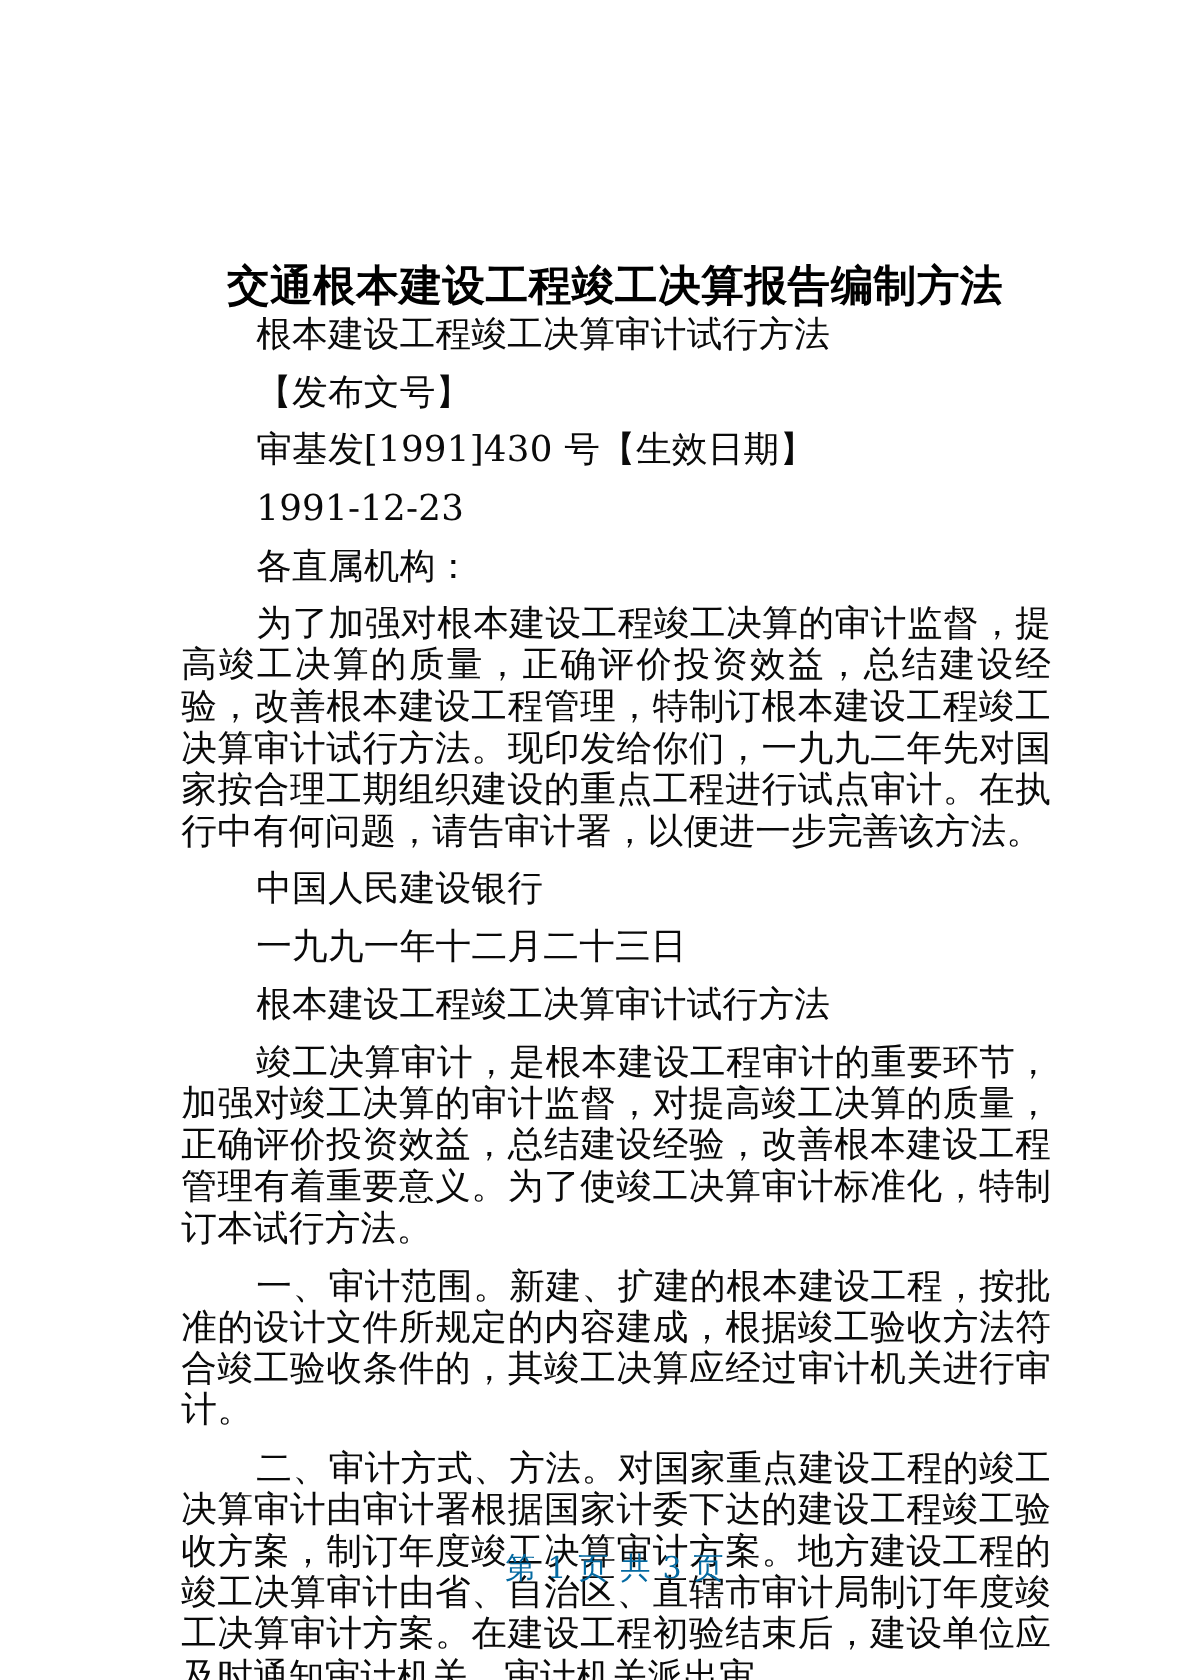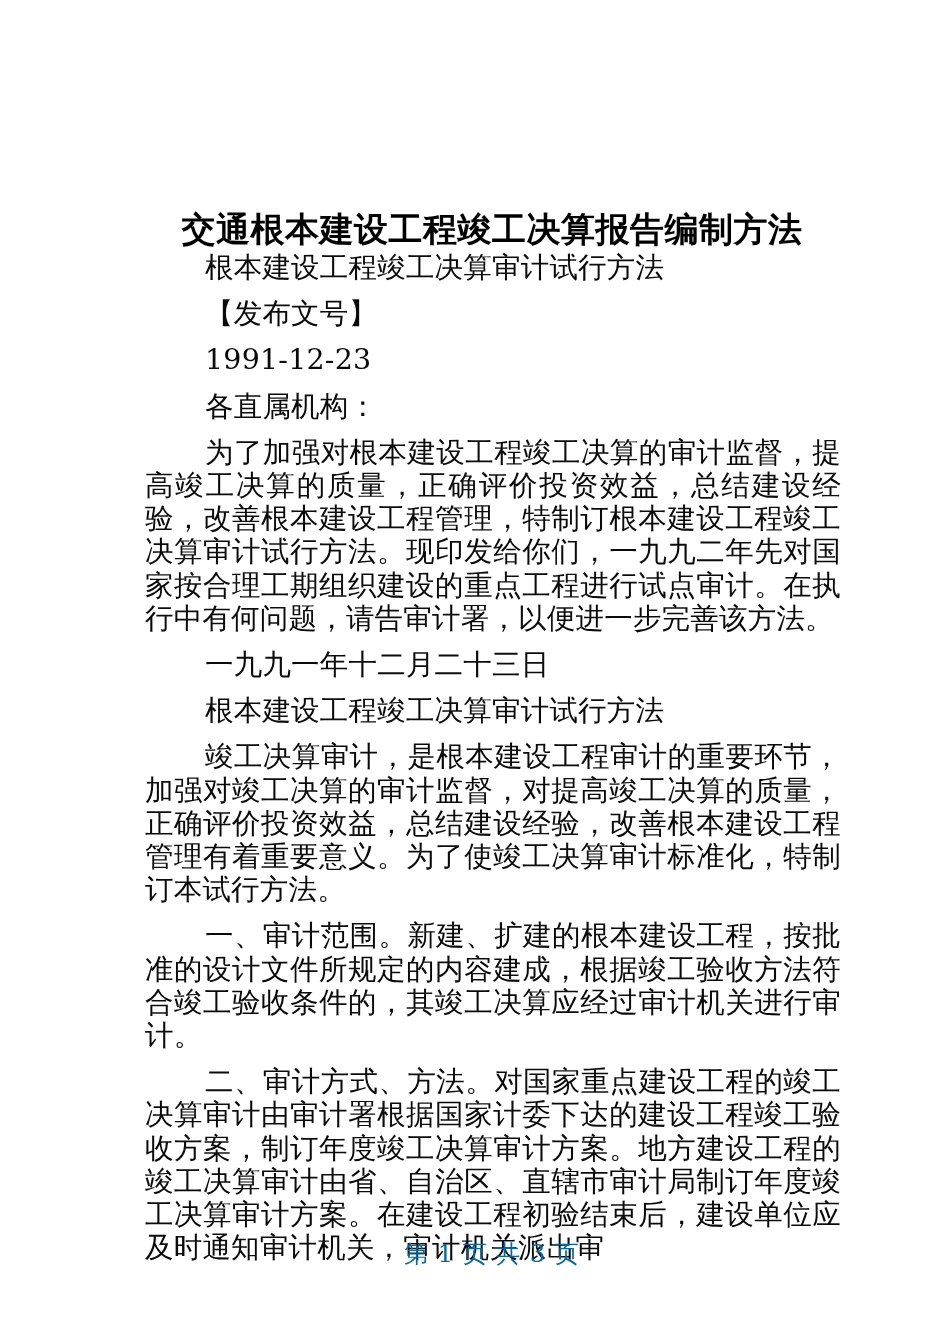--- a/index.html
+++ b/index.html
@@ -92,29 +92,31 @@
 <div id="page">
 
   <h1 id="doc-title">交通根本建设工程竣工决算报告编制方法</h1>
 
   <div id="body-block">
 
     <p class="para line-indent">根本建设工程竣工决算审计试行方法</p>
 
     <p class="para line-indent">【发布文号】</p>
 
+    <p class="para line-indent">审基发[1991]430 号【生效日期】</p>
 
     <p class="para line-indent">1991-12-23</p>
 
 
     <p class="para line-indent">各直属机构：</p>
 
     <p class="para para-indent">为了加强对根本建设工程竣工决算的审计监督，提高竣工决算的质量，正确评价投资效益，总结建设经验，改善根本建设工程管理，特制订根本建设工程竣工决算审计试行方法。现印发给你们，一九九二年先对国家按合理工期组织建设的重点工程进行试点审计。在执行中有何问题，请告审计署，以便进一步完善该方法。</p>
 
 
+    <p class="para line-indent">中国人民建设银行</p>
 
     <p class="para line-indent">一九九一年十二月二十三日</p>
 
     <p class="para line-indent">根本建设工程竣工决算审计试行方法</p>
 
     <p class="para para-indent">竣工决算审计，是根本建设工程审计的重要环节，加强对竣工决算的审计监督，对提高竣工决算的质量，正确评价投资效益，总结建设经验，改善根本建设工程管理有着重要意义。为了使竣工决算审计标准化，特制订本试行方法。</p>
 
     <p class="para para-indent">一、审计范围。新建、扩建的根本建设工程，按批准的设计文件所规定的内容建成，根据竣工验收方法符合竣工验收条件的，其竣工决算应经过审计机关进行审计。</p>
 
     <p class="para para-indent">二、审计方式、方法。对国家重点建设工程的竣工决算审计由审计署根据国家计委下达的建设工程竣工验收方案，制订年度竣工决算审计方案。地方建设工程的竣工决算审计由省、自治区、直辖市审计局制订年度竣工决算审计方案。在建设工程初验结束后，建设单位应及时通知审计机关，审计机关派出审</p>

